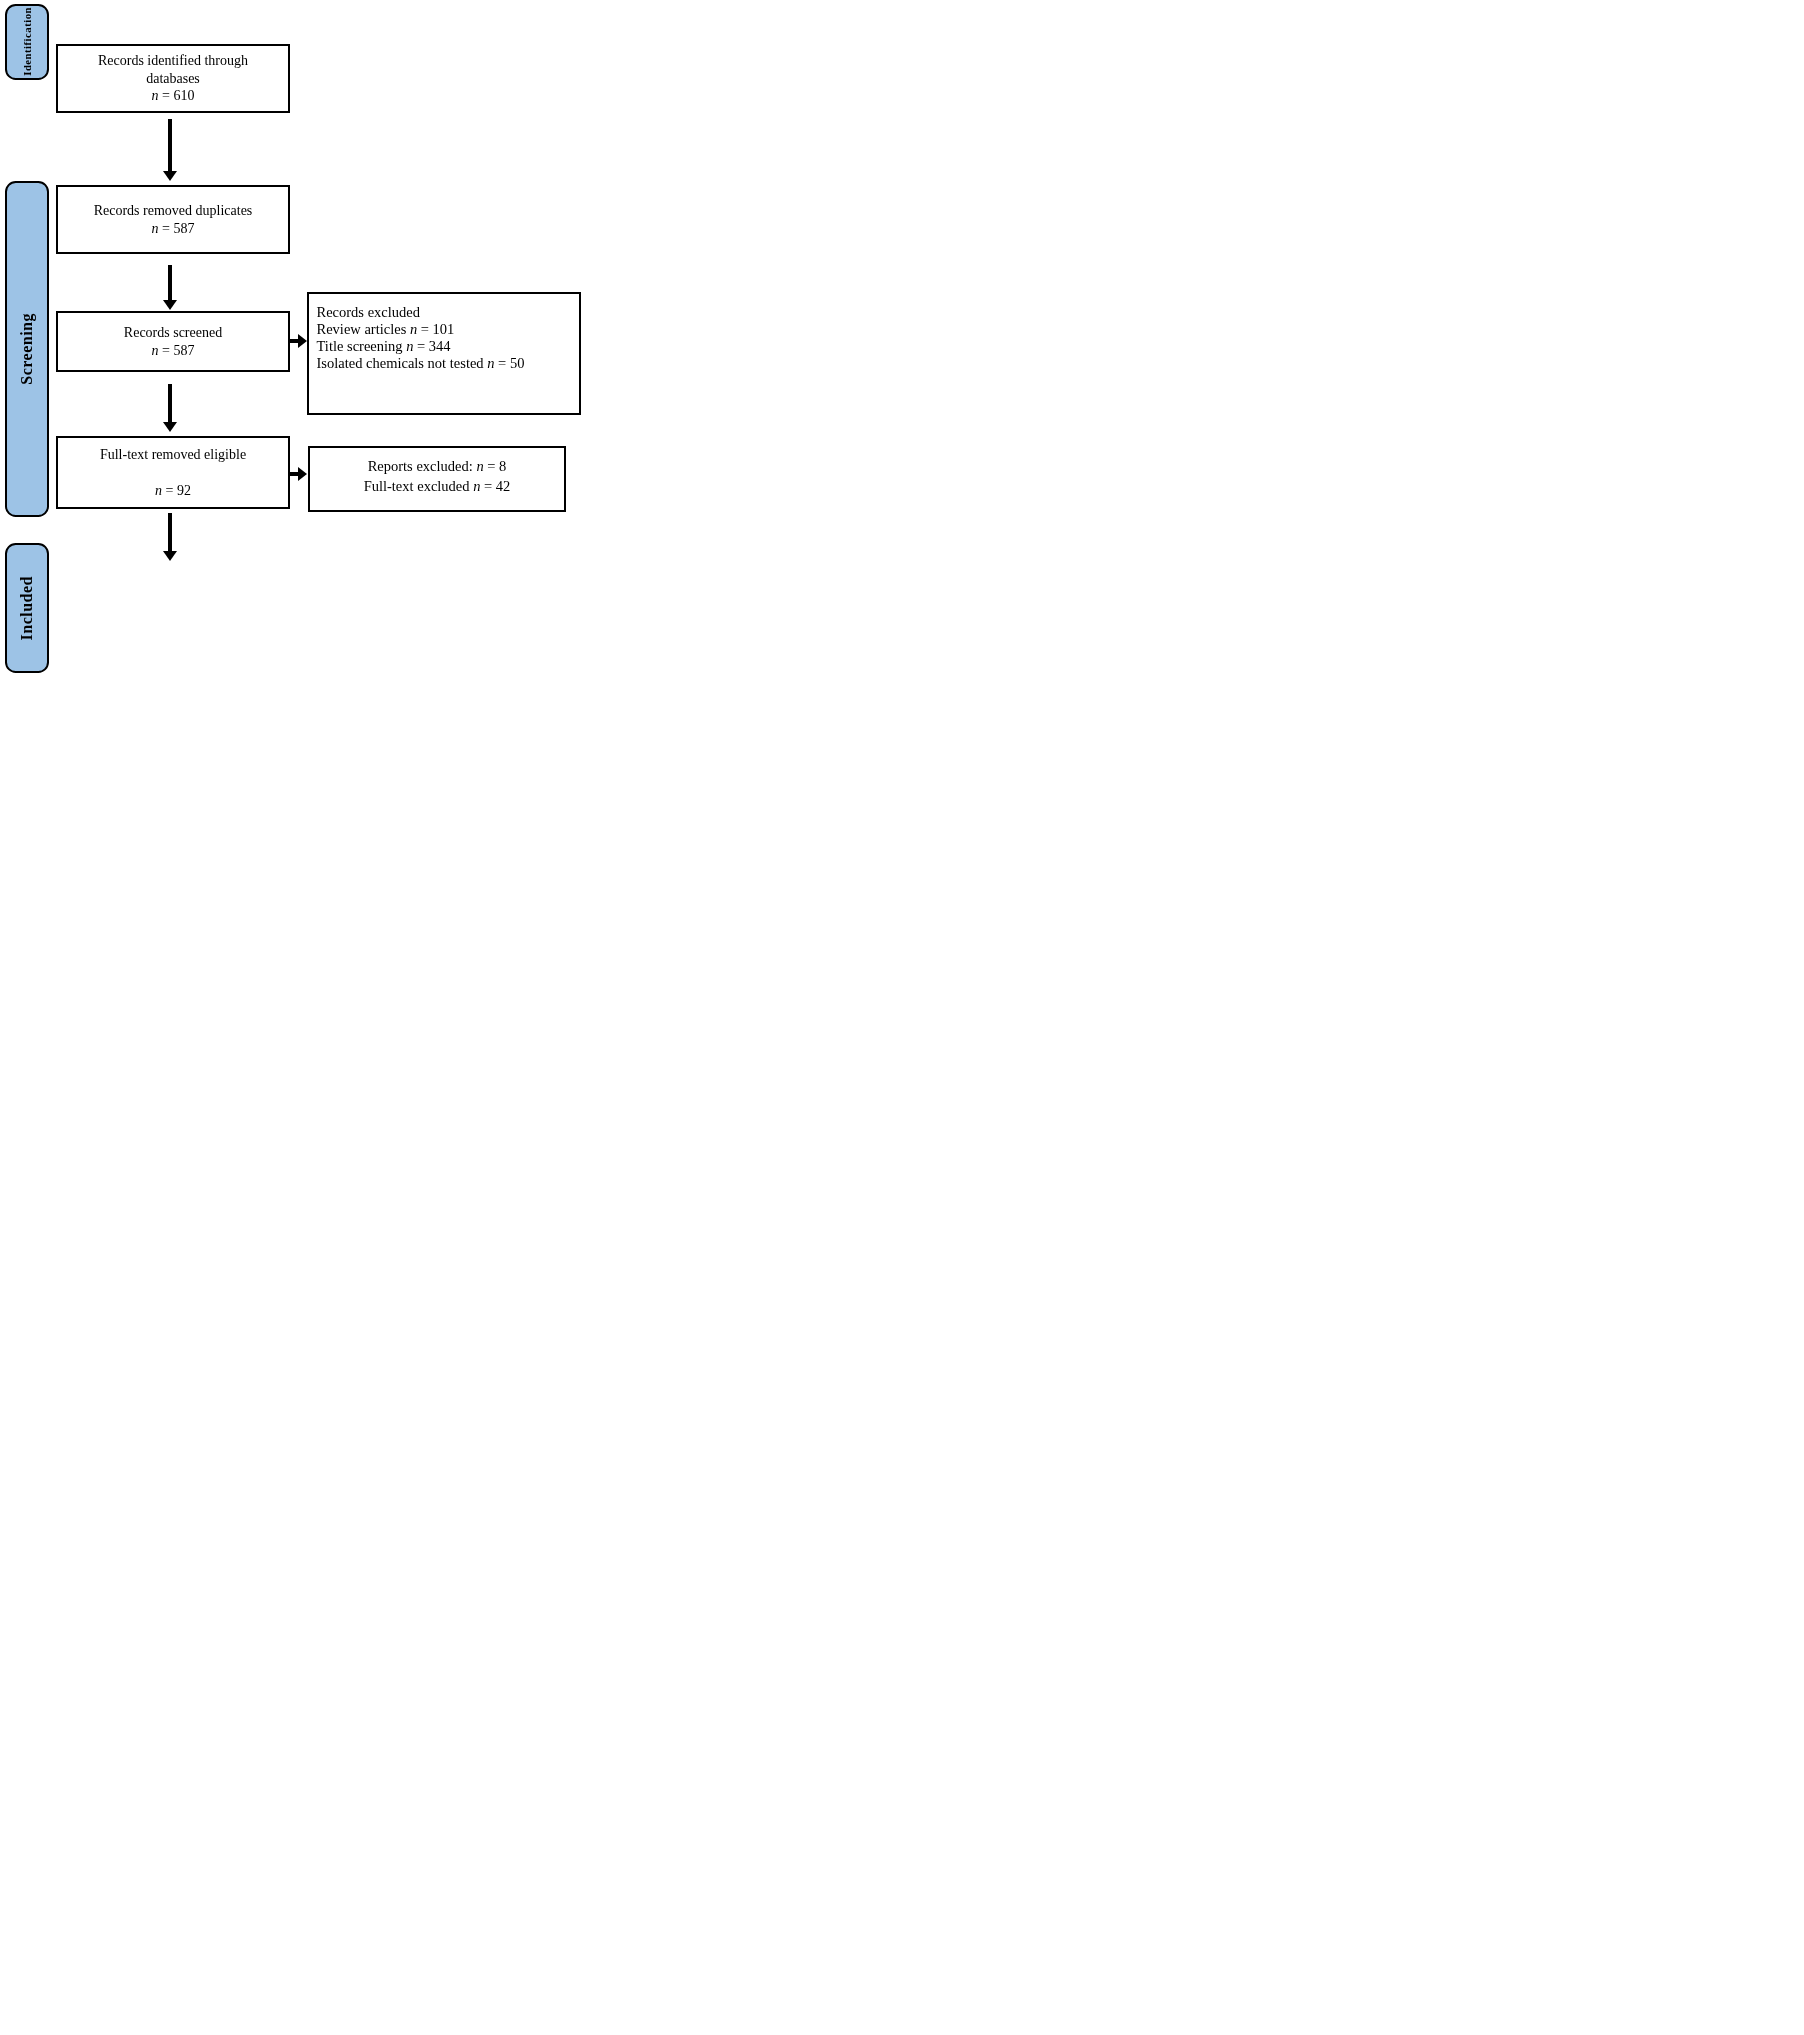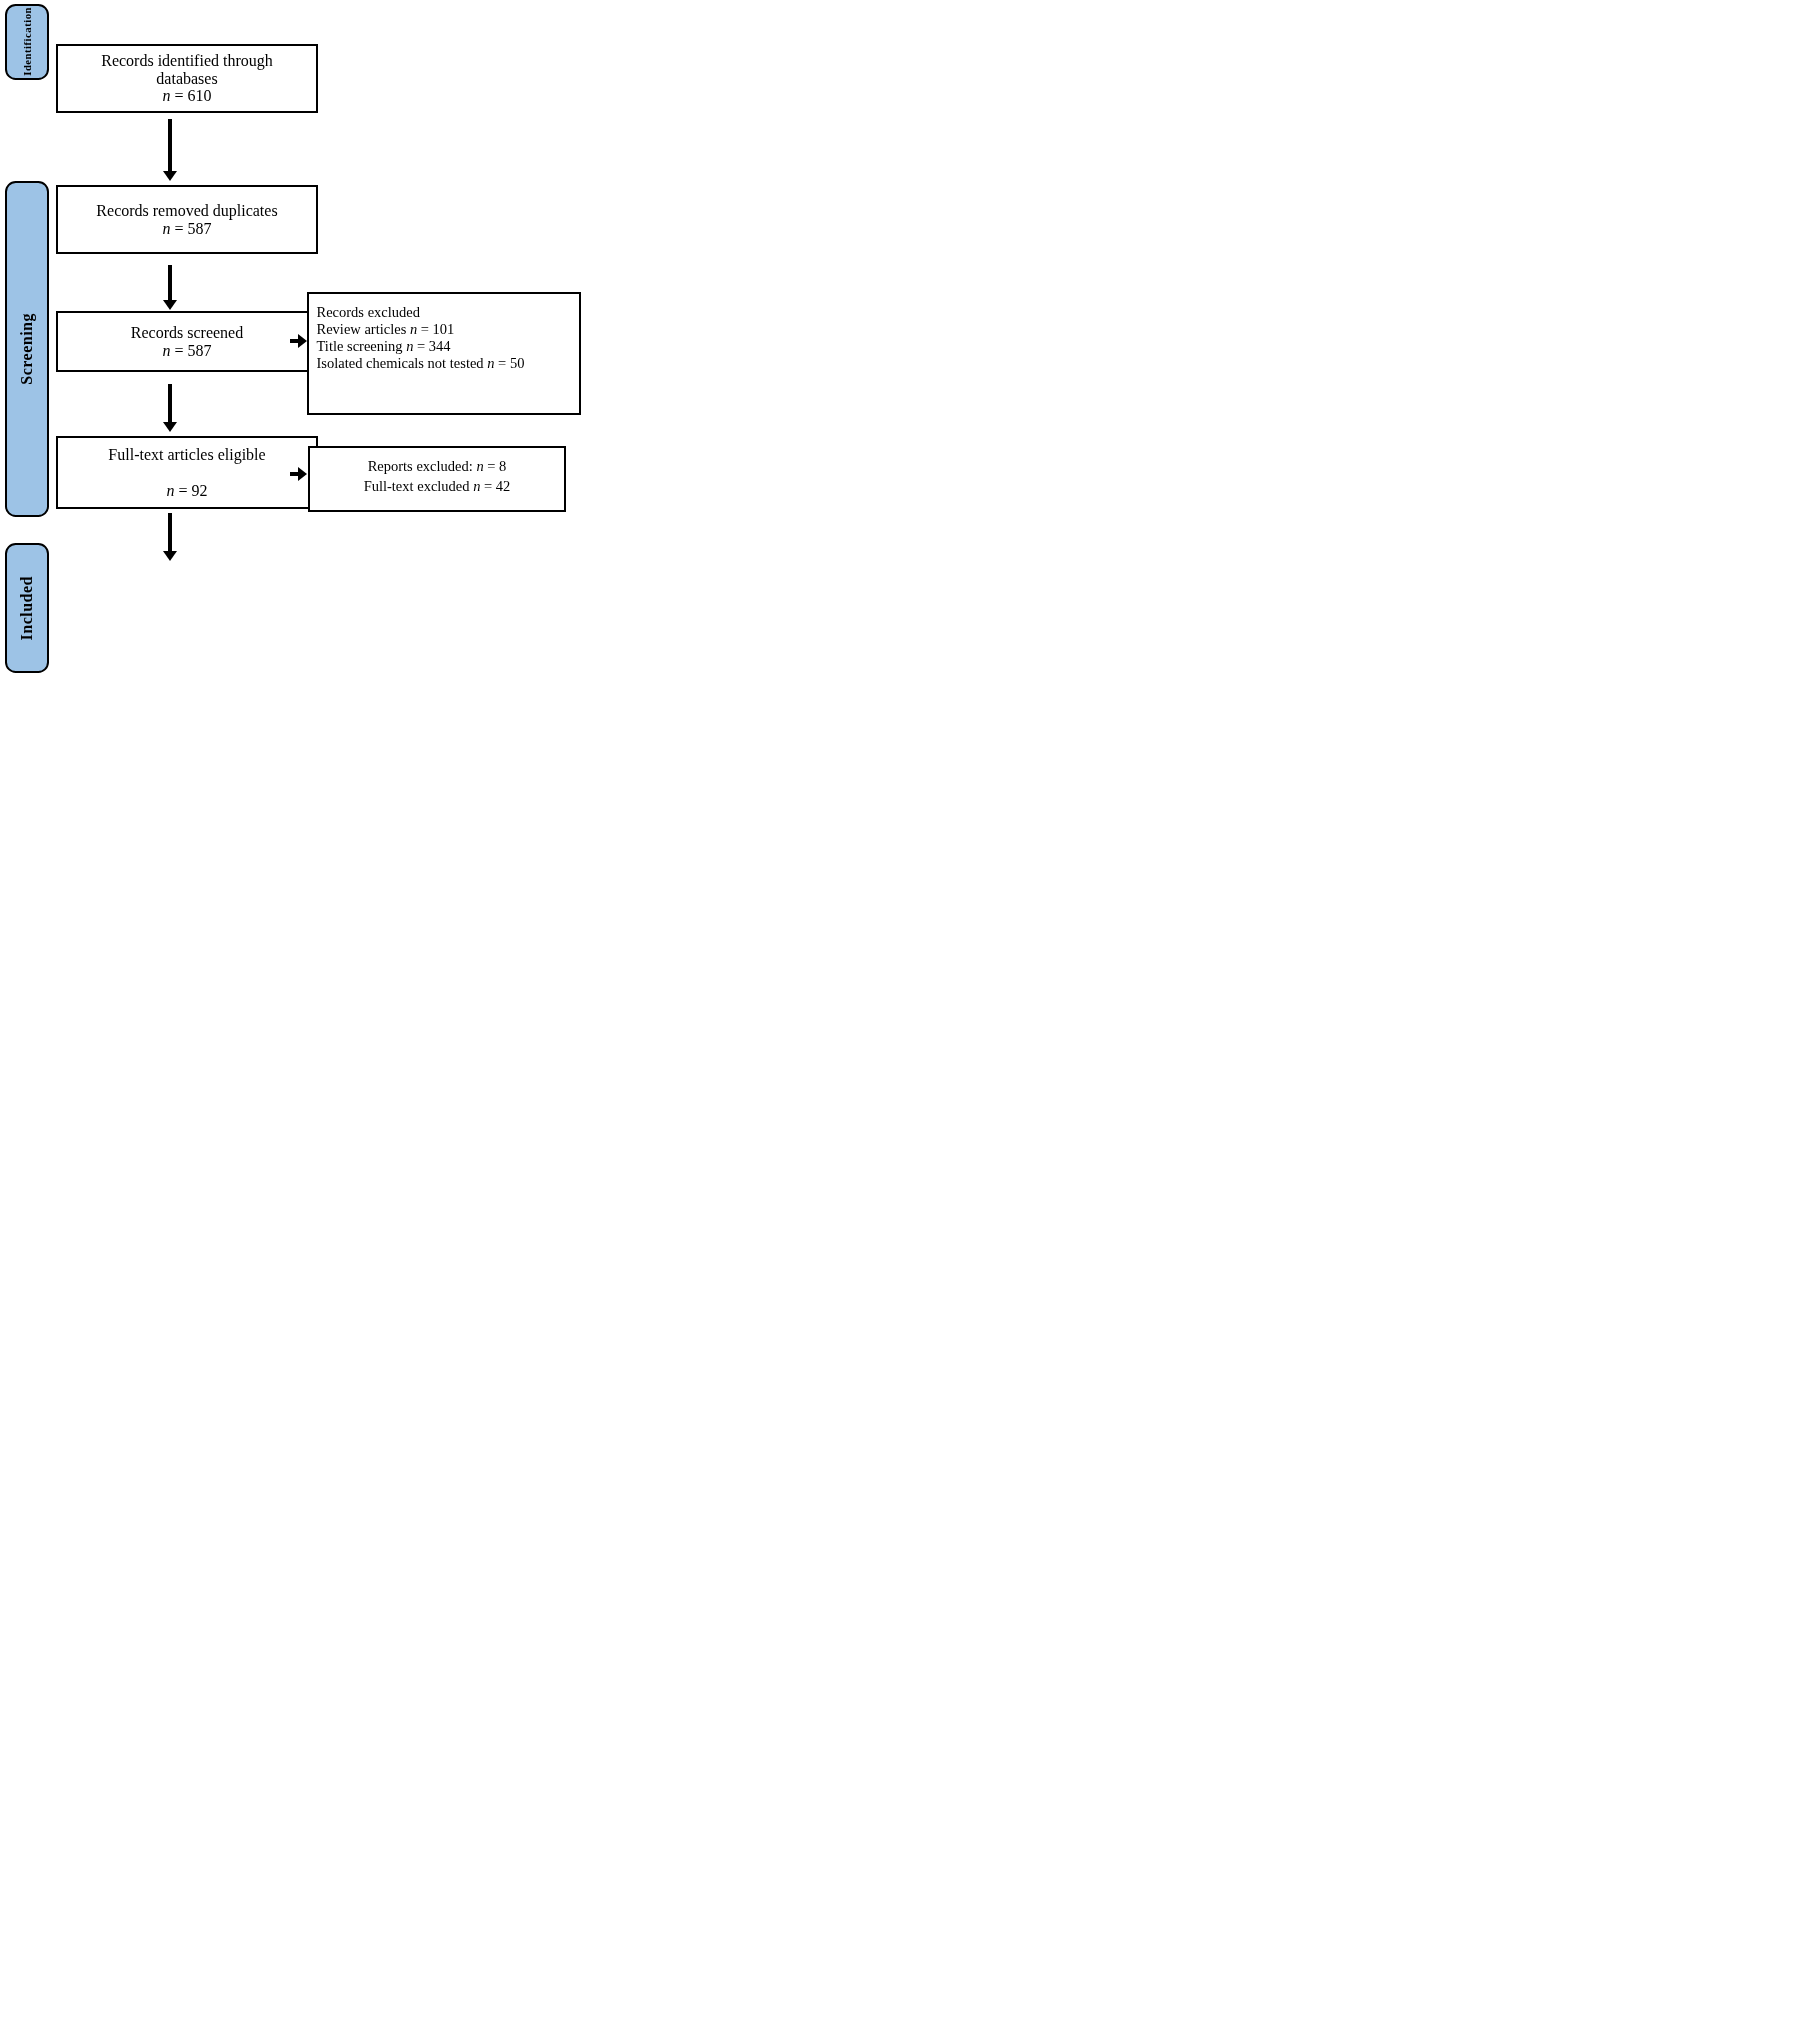--- a/index.html
+++ b/index.html
@@ -31,27 +31,27 @@
     transform:rotate(180deg);
     font-weight:bold;
     letter-spacing:0.5px;
     white-space:nowrap;
   }
   .stage-ident .stage-label{font-size:10.7px;}
   .stage-screen .stage-label,.stage-incl .stage-label{font-size:16px;}
 
   
   .fbox{
-    position:absolute;left:56px;width:262px;
+    position:absolute;left:56px;width:234px;
     background:var(--bg);
     border:2.1px solid var(--border);
     display:flex;flex-direction:column;
     align-items:center;justify-content:center;
     text-align:center;
-    font-size:16px;line-height:17.7px;
+    font-size:14px;line-height:17.7px;
   }
   .fbox.wide-gap{row-gap:18px;}
 
   
   .sbox{
     position:absolute;
     background:var(--bg);
     border:2.1px solid var(--border);
     font-size:14.5px;
   }
@@ -136,21 +136,21 @@
     <div><span>Title screening </span><span class="nvar">n</span><span> = 344</span></div>
     <div><span>Isolated chemicals not tested </span><span class="nvar">n</span><span> = 50</span></div>
   </div>
 
   <div class="varrow" style="left:163px;top:384px;height:48px;">
     <div class="shaft"></div>
     <div class="head"></div>
   </div>
 
   <div class="fbox wide-gap" style="top:436px;height:73px;">
-    <div>Full-text articles eligible</div>
+    <div>Full-text removed eligible</div>
     <div><span class="nvar">n</span><span> = 92</span></div>
   </div>
 
   <div class="harrow" style="left:290px;top:467px;width:17px;">
     <div class="shaft"></div>
     <div class="head"></div>
   </div>
 
   <div class="sbox sbox-center" style="left:308px;top:446px;width:258px;height:66px;">
     <div><span>Reports excluded: </span><span class="nvar">n</span><span> = 8</span></div>

